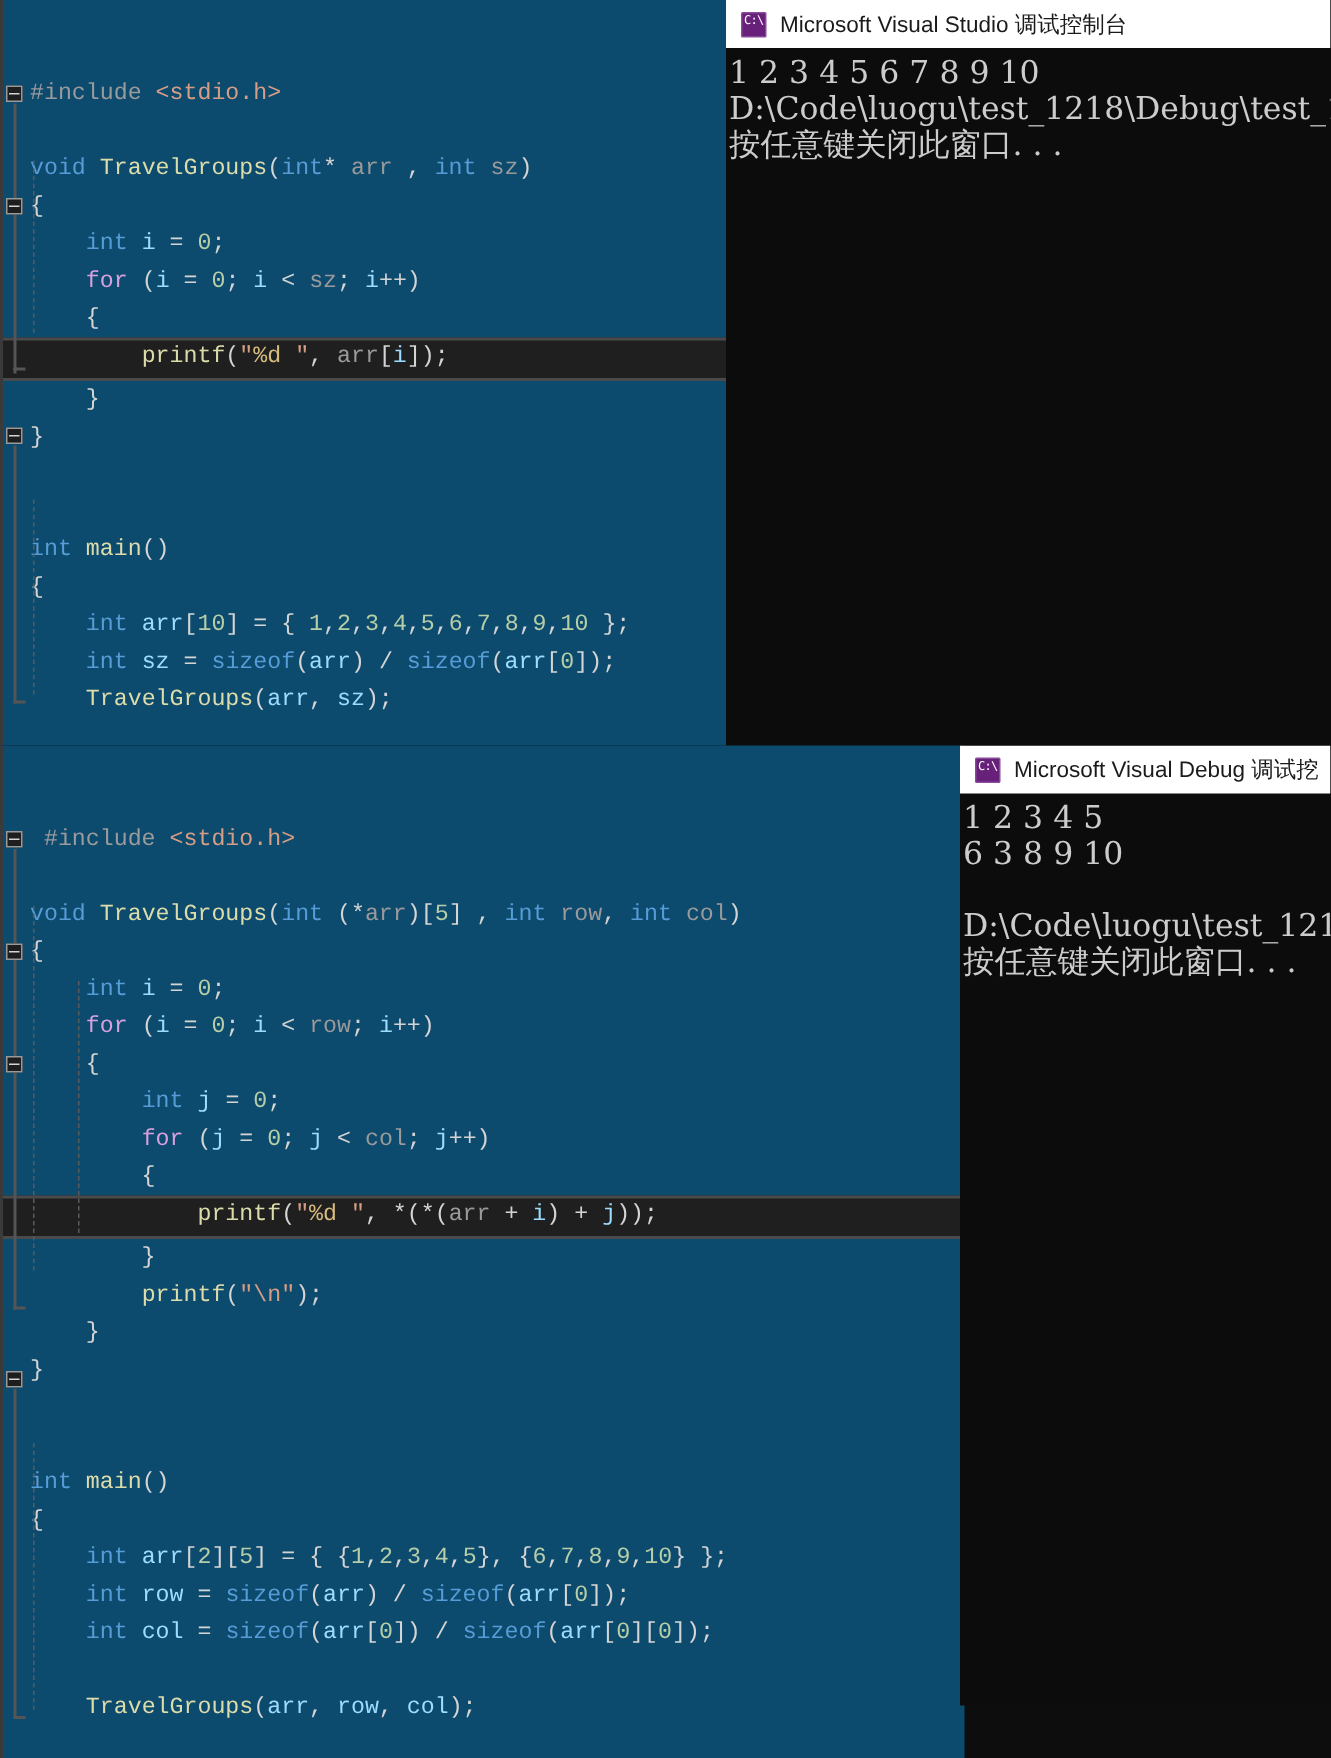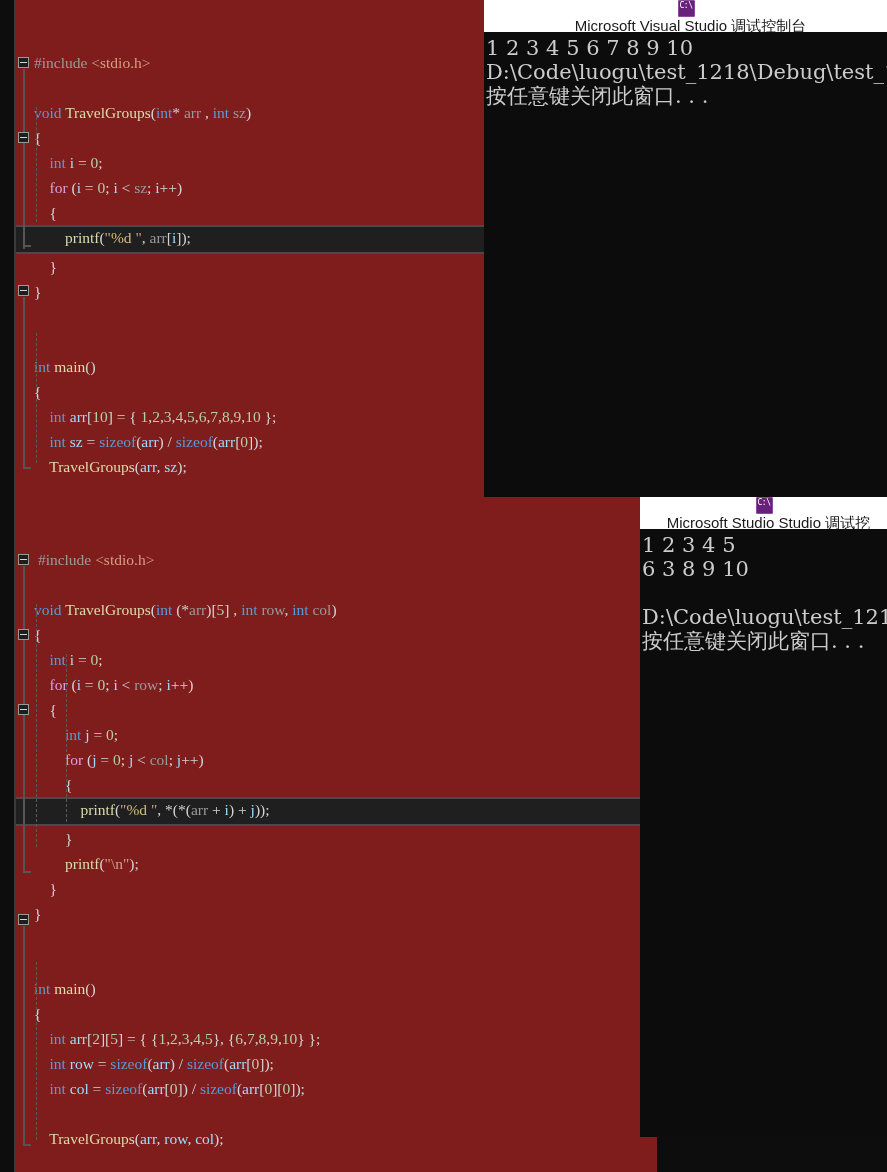--- a/index.html
+++ b/index.html
@@ -6,28 +6,27 @@
   body{
     width:887px;height:1172px;
     background:#0d0d0d;
     font-family:"DejaVu Sans Mono", monospace;
     overflow:hidden;
     position:relative;
   }
   
   .editor{
     position:absolute;
-    background:#7f1d1d;
+    background:#0c4a6e;
     overflow:hidden;
-    font-family:Liberation Serif, serif;
+    font-family:Liberation Mono, monospace;
     font-size:15.5px;
     line-height:25px;
     color:#d4d4d4;
     white-space:pre;
-    margin-left:14px;
   }
   #editor-top{ left:0; top:0; width:484px; height:497px;
     border-left:2px solid #3a3a3a; box-sizing:border-box;}
   #editor-bottom{ left:0; top:497px; width:643px; height:675px;
     border-left:2px solid #3a3a3a; box-sizing:border-box;}
 
   .code-body{ position:relative; padding-left:0px; }
   .line{ height:25px; position:relative; padding-left:18px;}
   .line.cur{
     background:#1f1f1f;
@@ -76,21 +75,20 @@
   .console-title{
     height:32px;
     background:#ffffff;
     display:flex;align-items:center;
     padding-left:10px;
     font-family:"Liberation Sans","DejaVu Sans",sans-serif;
     font-size:15px;
     color:#1a1a1a;
     white-space:nowrap;
     overflow:hidden;
-    flex-direction:column;
   }
   .con-icon{
     width:17px;height:17px;
     background:#68217a;
     margin-right:9px;
     flex:0 0 auto;
     position:relative;
     border:1px solid #8a4a9a;
     box-sizing:border-box;
     border-radius:1px;
@@ -153,20 +151,20 @@
 
   <div class="foldbox" style="left:2px;top:417px;"></div>
   <div class="guide vline" style="left:7px;top:429px;width:2px;height:220px;"></div>
   <div class="guide" style="left:7px;top:647px;width:8px;height:2px;"></div>
   <div class="guide dash" style="left:20px;top:465px;height:178px;background:none;"></div>
 </div>
 
 <div class="console" id="console-bottom">
   <div class="console-title">
     <span class="con-icon"></span>
-    <span>Microsoft Studio Studio 调试挖</span>
+    <span>Microsoft Visual Debug 调试挖</span>
   </div>
   <div class="console-body">1 2 3 4 5
 6 3 8 9 10
 
 D:\Code\luogu\test_1218\
 按任意键关闭此窗口. . .</div>
 </div>
 
 </body></html>

